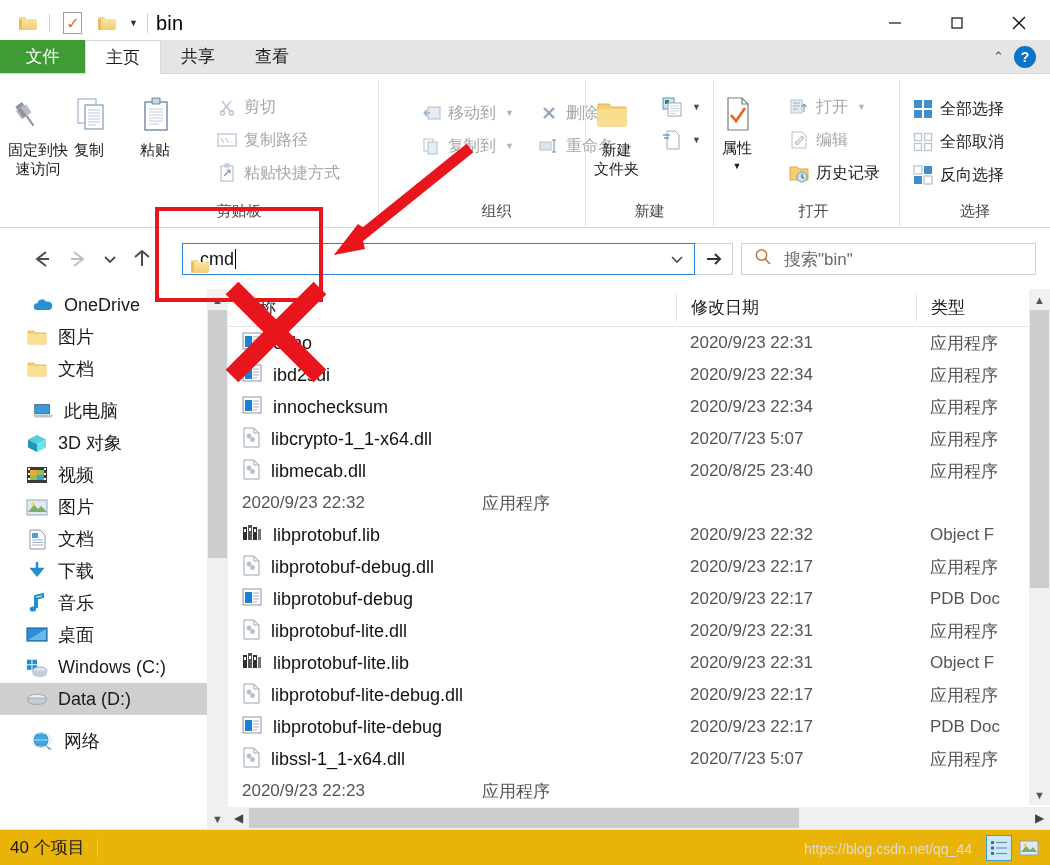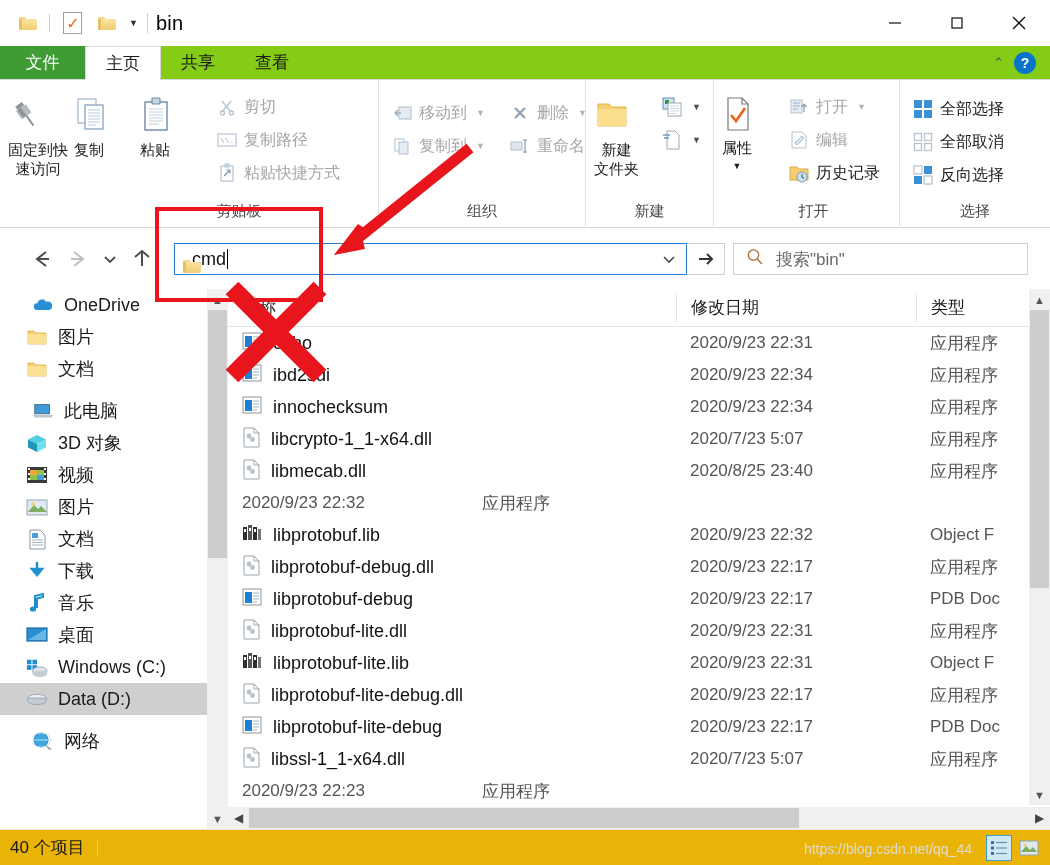--- a/index.html
+++ b/index.html
@@ -50,22 +50,22 @@
     display:flex; align-items:center; height:34px;
   }
   .title-sep { width: 1px; height: 20px; background: #cfcfcf; margin: 0 8px 0 2px; }
   .win-title { font-size: 20px; color: #000; letter-spacing: 0.2px; }
   .wincontrols { margin-left: auto; display: flex; height: 46px; }
   .wc { width: 62px; height: 46px; display: flex; align-items: center; justify-content: center; }
   .wc svg { display: block; }
 
   
   .tabstrip {
-    position: absolute; left: 0; top: 46px; width: 1050px; height: 34px;
-    background: #84cc16;
+    position: absolute; left: 0; top: 40px; width: 1050px; height: 34px;
+    background: #e5e5e5;
     display: flex; align-items: stretch;
     border-bottom: 1px solid #d9d9d9;
   }
   .tab-file {
     width: 85px; background: #3f9c35; color: #fff;
     display: flex; align-items: center; justify-content: center;
     font-size: 17px;
   }
   .tab {
     padding: 0 20px; display: flex; align-items: center; justify-content: center;
@@ -114,21 +114,21 @@
   .ico { width: 22px; height: 22px; display: flex; align-items: center; justify-content: center; flex: 0 0 22px; }
 
   
   .navrow {
     position: absolute; left: 0; top: 229px; width: 1050px; height: 60px;
     background: #ffffff; display: flex; align-items: center;
   }
   .navbtn { width: 36px; height: 36px; display: flex; align-items: center; justify-content: center; }
   .navbtn.small { width: 28px; }
   .addrbox {
-    position: relative; margin-left: 14px;
+    position: relative; margin-left: 22px;
     width: 513px; height: 32px;
     border: 1px solid #2a7fd4; background: #fff;
     display: flex; align-items: center; padding-left: 8px;
   }
   .addr-folder { margin-right: 9px; }
   .addr-text { font-size: 18px; color: #111; }
   .caret-bar {
     display: inline-block; width: 1px; height: 20px; background: #000;
     margin-left: 1px; vertical-align: -4px;
   }
@@ -372,21 +372,21 @@
                 <path d="M5 13 L11 7 M11 7 L7.5 7 M11 7 L11 10.5" stroke="#7f96ad" stroke-width="1.2" fill="none"></path>
               </svg>
             </span>
             <span class="sl">粘贴快捷方式</span>
           </div>
         </div>
       </div>
       <div class="rgroup-label" style="padding-left:100px;">剪贴板</div>
     </div>
 
-    <div class="rgroup" style="width:207px;">
+    <div class="rgroup" style="width:207px;padding-left:29px;">
       <div class="rgroup-body" style="padding-top:14px;">
         <div class="smallcol">
           <div class="smallbtn dis">
             <span class="ico">
               <svg width="20" height="18" viewBox="0 0 20 18">
                 <rect x="7" y="3" width="12" height="12" fill="#e5ecf3" stroke="#b7c4d2" stroke-width="1.1"></rect>
                 <path d="M9 9 L3 9 M3 9 L6 6 M3 9 L6 12" stroke="#9db0c3" stroke-width="1.6" fill="none"></path>
               </svg>
             </span>
             <span class="sl">移动到</span>

